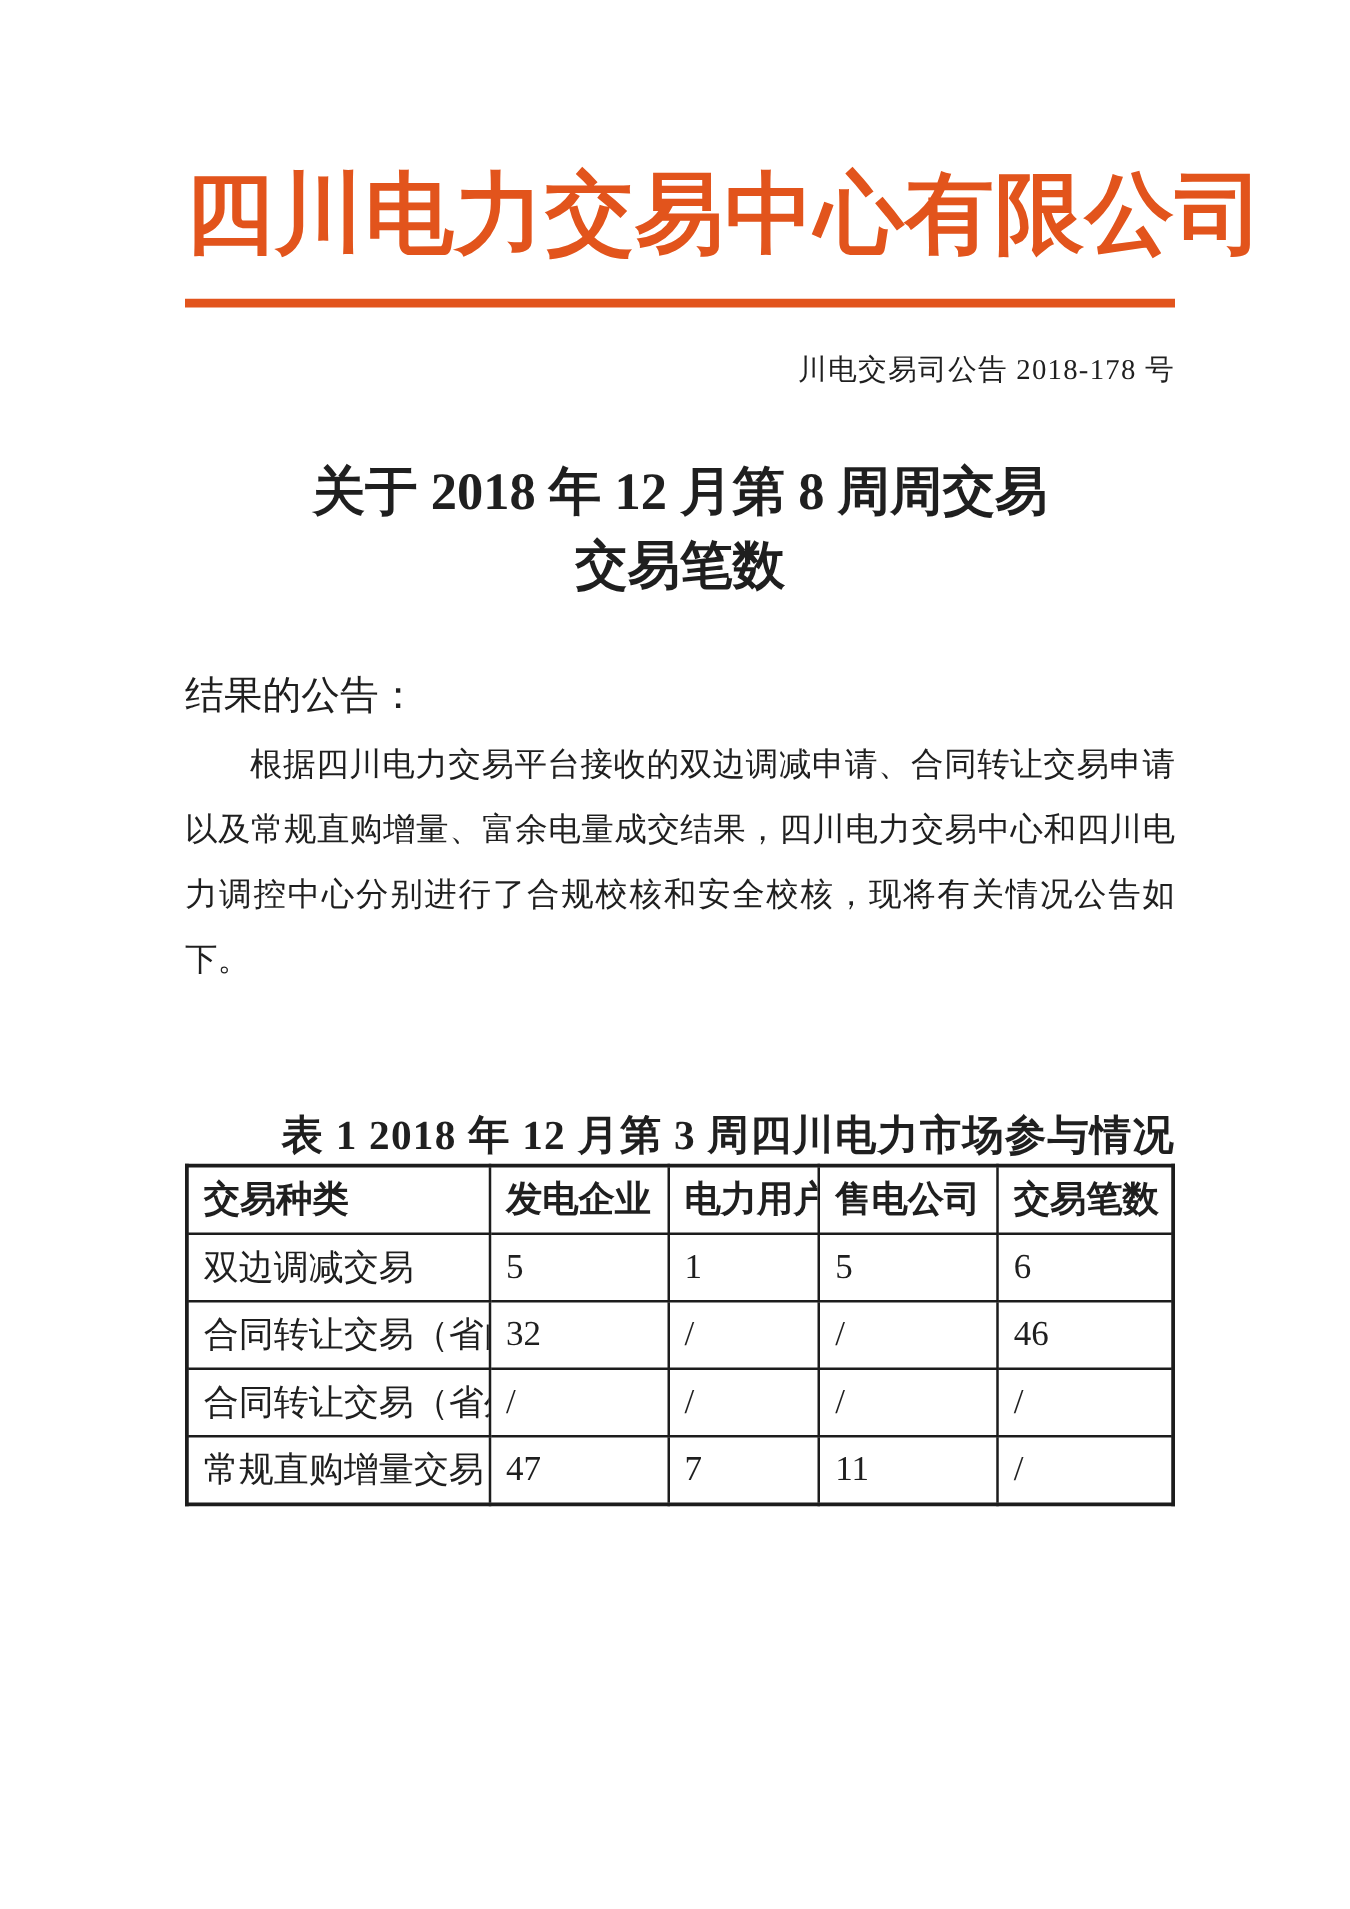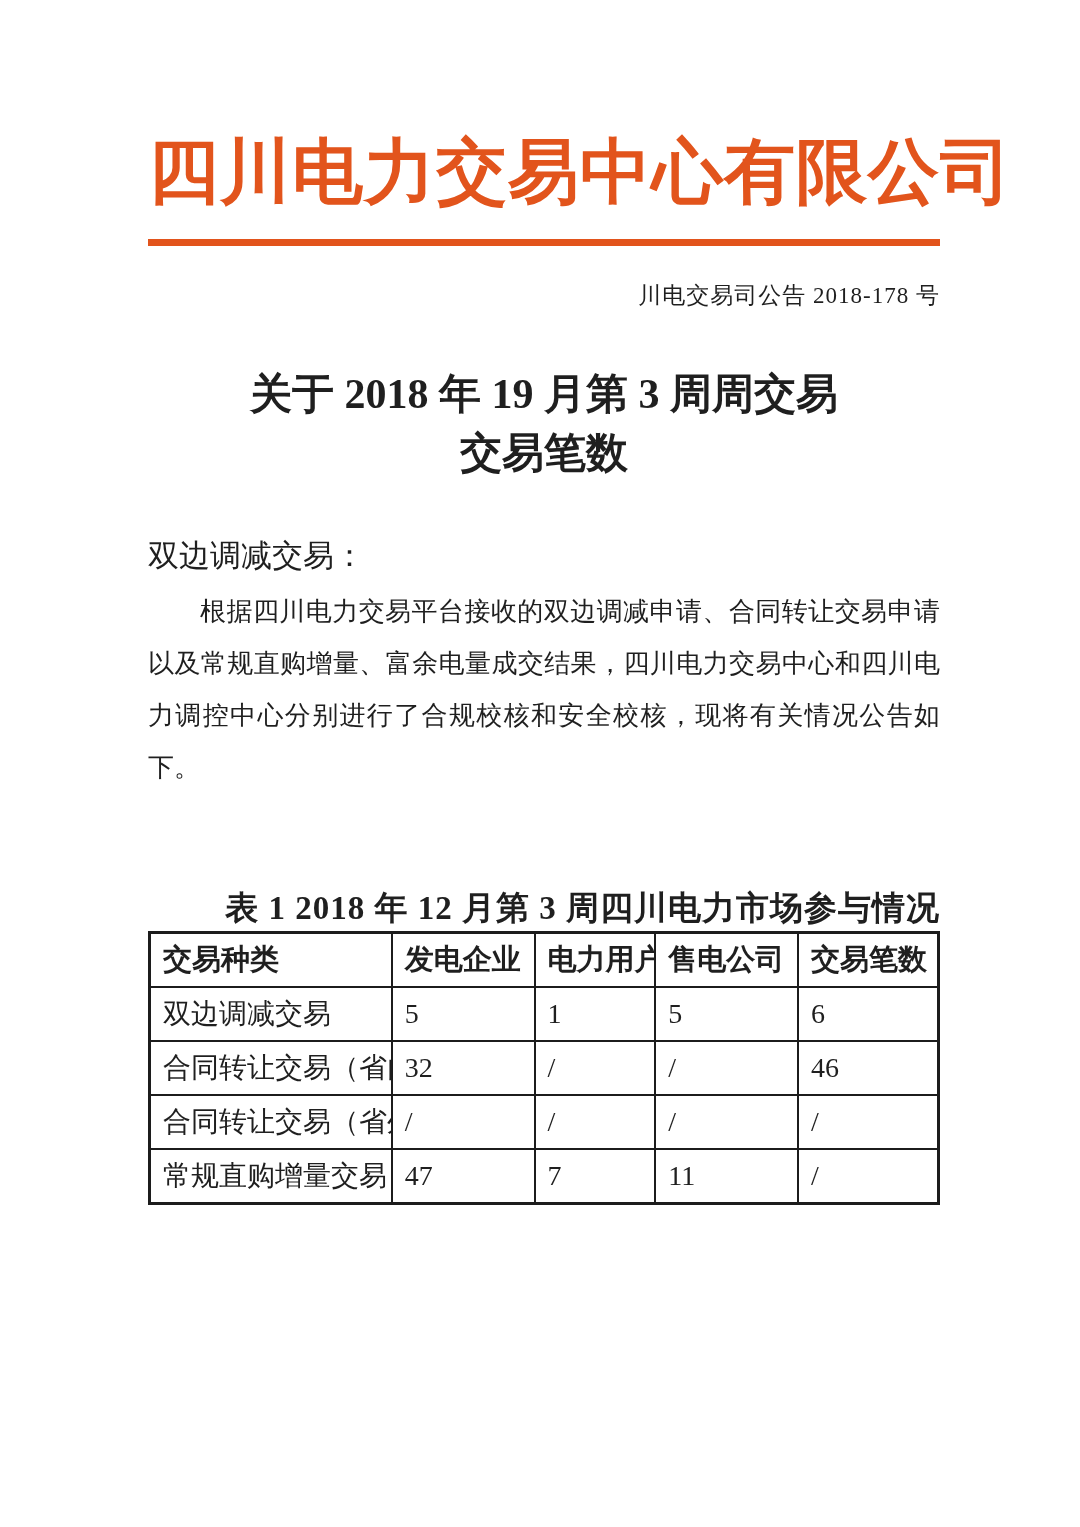--- a/index.html
+++ b/index.html
@@ -100,25 +100,25 @@
 
 <div class="page">
 
   <div class="company-name">四川电力交易中心有限公司</div>
 
   <div class="rule"></div>
 
   <div class="doc-number">川电交易司公告 2018-178 号</div>
 
   <div class="main-title">
-    <div>关于 2018 年 19 月第 3 周周交易</div>
+    <div>关于 2018 年 12 月第 8 周周交易</div>
     <div>交易笔数</div>
   </div>
 
-  <div class="salutation">双边调减交易：</div>
+  <div class="salutation">结果的公告：</div>
 
   <div class="body-paragraph">根据四川电力交易平台接收的双边调减申请、合同转让交易申请以及常规直购增量、富余电量成交结果，四川电力交易中心和四川电力调控中心分别进行了合规校核和安全校核，现将有关情况公告如下。</div>
 
   <div class="table-caption">表 1 2018 年 12 月第 3 周四川电力市场参与情况</div>
 
 
   <table class="participation">
     <colgroup>
       <col style="width:30.7%">
       <col style="width:18.1%">

